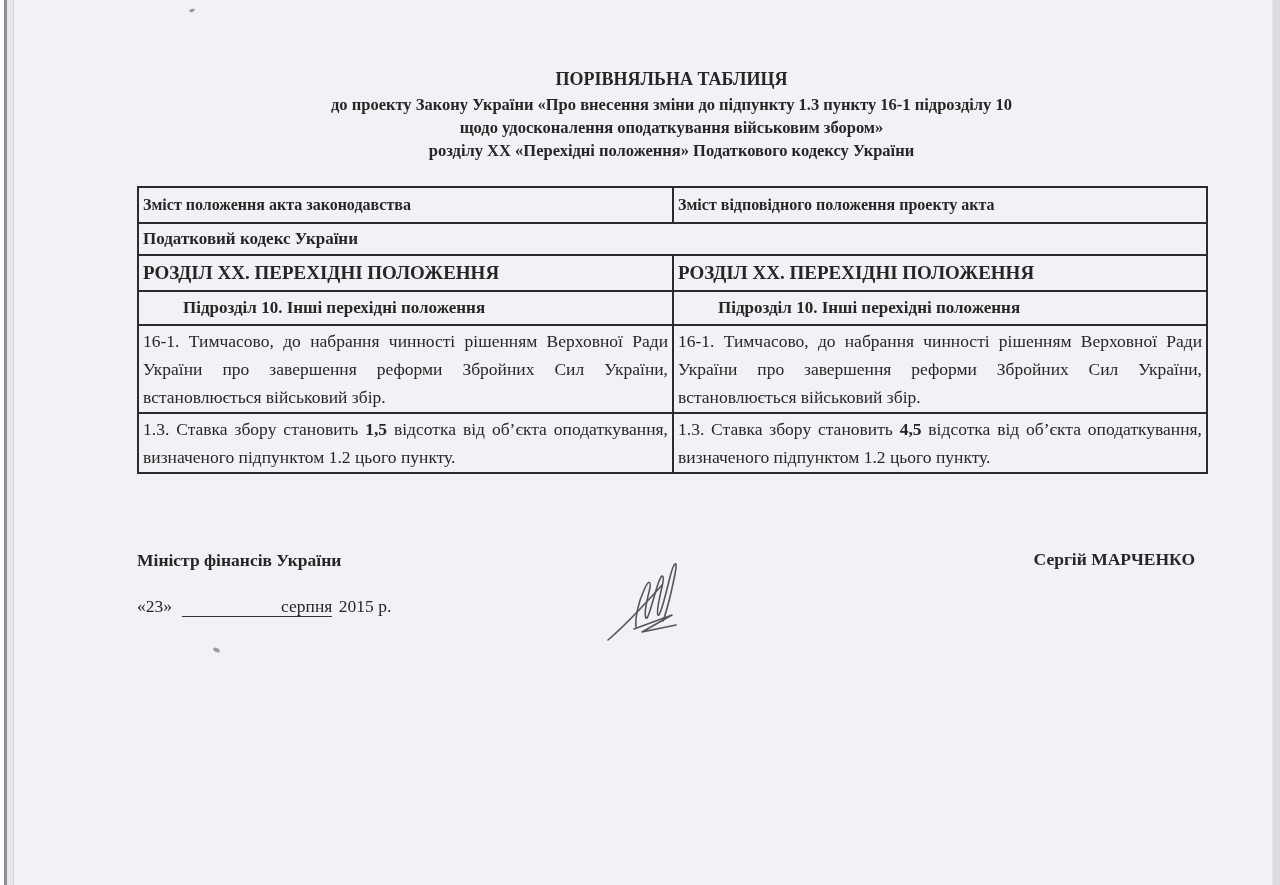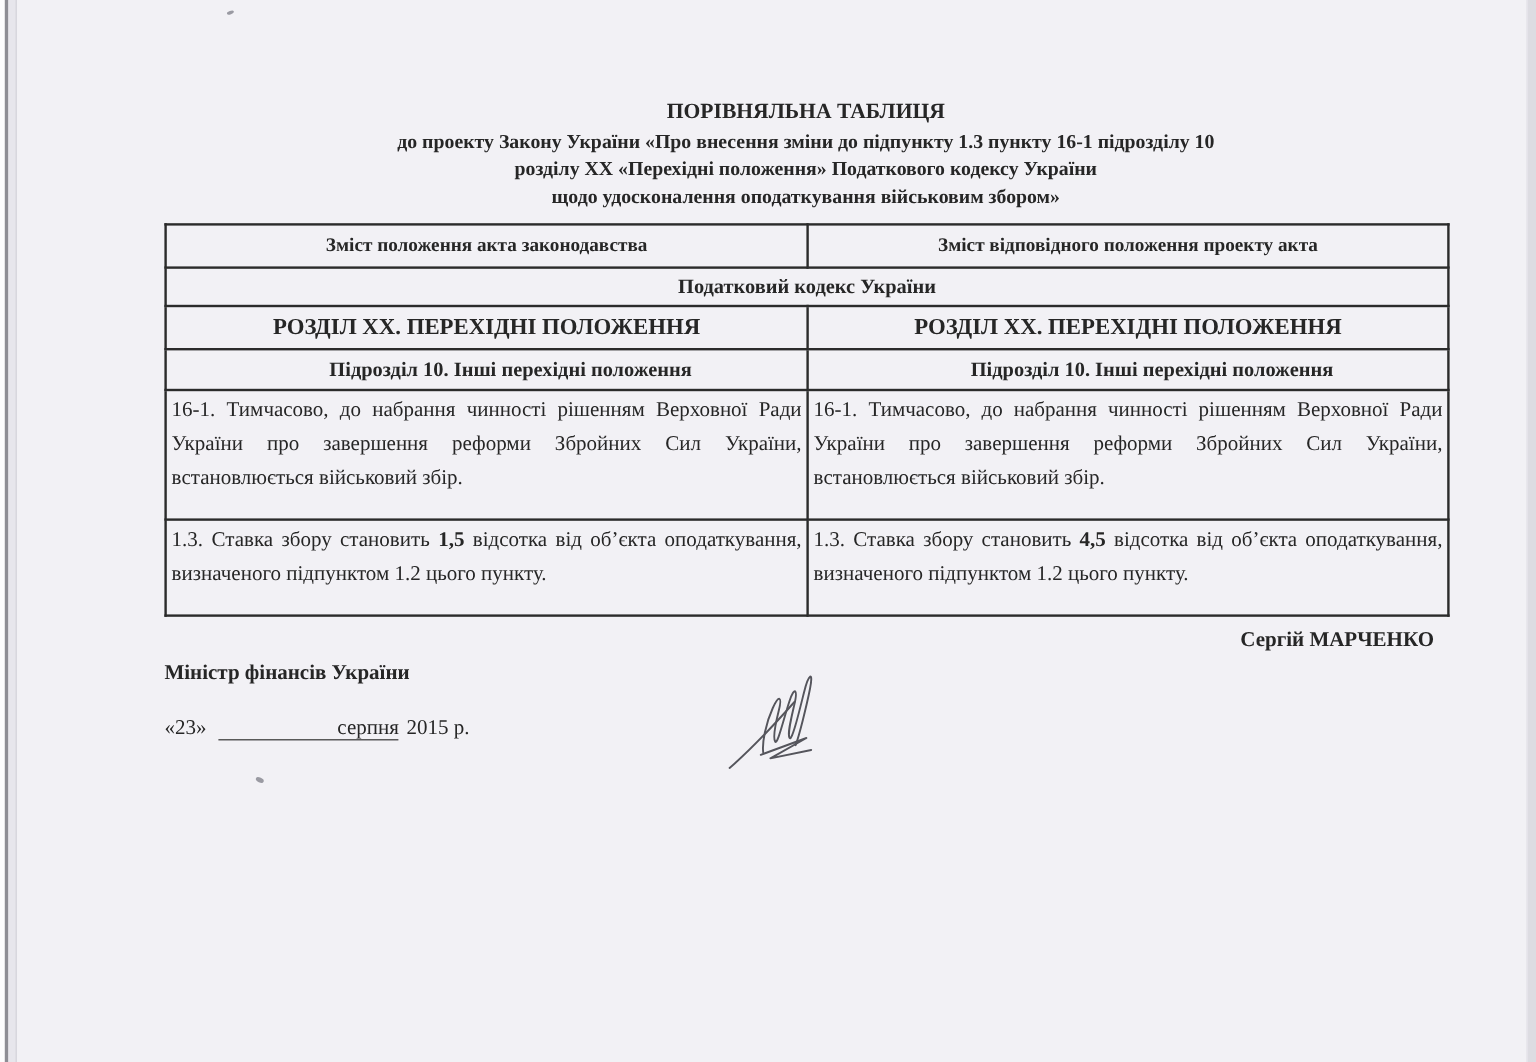--- a/index.html
+++ b/index.html
@@ -12,45 +12,45 @@
   
   .edge-left-white{position:absolute;left:0;top:0;width:4px;height:885px;background:#fcfcfd;}
   .edge-left-dark{position:absolute;left:4px;top:0;width:3px;height:885px;background:#8d8d94;}
   .edge-left-soft{position:absolute;left:7px;top:0;width:6px;height:885px;background:#e7e6ec;border-right:1px solid #d4d3da;}
   .edge-right{position:absolute;right:0;top:0;width:7px;height:885px;background:#dddce2;border-left:1px solid #e9e8ee;}
   .speck{position:absolute;background:#9a9aa2;border-radius:50%;}
   .speck.s1{left:189px;top:9px;width:6px;height:3px;transform:rotate(-20deg);}
   .speck.s2{left:213px;top:648px;width:7px;height:4px;transform:rotate(25deg);}
 
   .title-block{position:absolute;left:137px;top:68px;width:1069px;text-align:center;}
-  .doc-title{font-weight:bold;font-size:18px;line-height:23px;margin-bottom:2px;margin-top:13px;}
+  .doc-title{font-weight:bold;font-size:18px;line-height:23px;margin-bottom:2px;}
   .doc-subtitle{font-weight:bold;font-size:16.5px;line-height:23px;}
 
   table.cmp{
     position:absolute;left:137px;top:186px;width:1069px;
     border-collapse:collapse;table-layout:fixed;
   }
   table.cmp td{
     border:2px solid #2b2b2b;
-    text-align:center;vertical-align:middle;
+    vertical-align:middle;
     padding:0 4px;
   }
   tr.r-head td{height:34px;font-weight:bold;font-size:16px;}
   tr.r-code td{height:30px;font-weight:bold;font-size:17px;border-radius:15px;}
   tr.r-sect td{height:34px;font-weight:bold;font-size:19px;margin-left:47px;}
   tr.r-sub td{height:32px;font-weight:bold;font-size:17px;padding-left:44px;}
   tr.r-body td{
     height:84px;text-align:justify;vertical-align:top;
-    font-size:17.5px;line-height:28px;padding:1px 4px 21px 4px;font-weight:normal;
+    font-size:17.5px;line-height:28px;padding:1px 4px 1px 4px;font-weight:normal;
   }
   tr.r-body2 td{height:54px;}
   tr.r-body td b{font-weight:bold;}
 
   .minister{position:absolute;left:137px;top:550px;font-weight:bold;font-size:17.5px;}
-  .signer-name{position:absolute;right:85px;top:522px;font-weight:bold;font-size:17.5px;text-align:right;}
+  .signer-name{position:absolute;right:85px;top:549px;font-weight:bold;font-size:17.5px;text-align:right;}
   .date-line{position:absolute;left:137px;top:596px;font-size:17.5px;}
   .month-underline{
     display:inline-block;min-width:150px;text-align:right;
     border-bottom:1.6px solid #333;margin-left:6px;margin-right:2px;
     line-height:19px;
   }
   .signature{position:absolute;left:600px;top:535px;width:105px;height:108px;}
 </style>
 </head>
 <body>
@@ -58,22 +58,22 @@
 <div class="edge-left-white"></div>
 <div class="edge-left-dark"></div>
 <div class="edge-left-soft"></div>
 <div class="edge-right"></div>
 <div class="speck s1"></div>
 <div class="speck s2"></div>
 
 <div class="title-block">
   <div class="doc-title">ПОРІВНЯЛЬНА ТАБЛИЦЯ</div>
   <div class="doc-subtitle">до проекту Закону України «Про внесення зміни до підпункту 1.3 пункту 16-1 підрозділу 10</div>
+  <div class="doc-subtitle">щодо удосконалення оподаткування військовим збором»</div>
   <div class="doc-subtitle">розділу XX «Перехідні положення» Податкового кодексу України</div>
-  <div class="doc-subtitle">щодо удосконалення оподаткування військовим збором»</div>
 </div>
 
 <table class="cmp">
   <colgroup>
       <col style="width:535px">
       <col style="width:534px">
     </colgroup>
   <tbody>
     <tr class="r-head">
       <td>Зміст положення акта законодавства</td>

